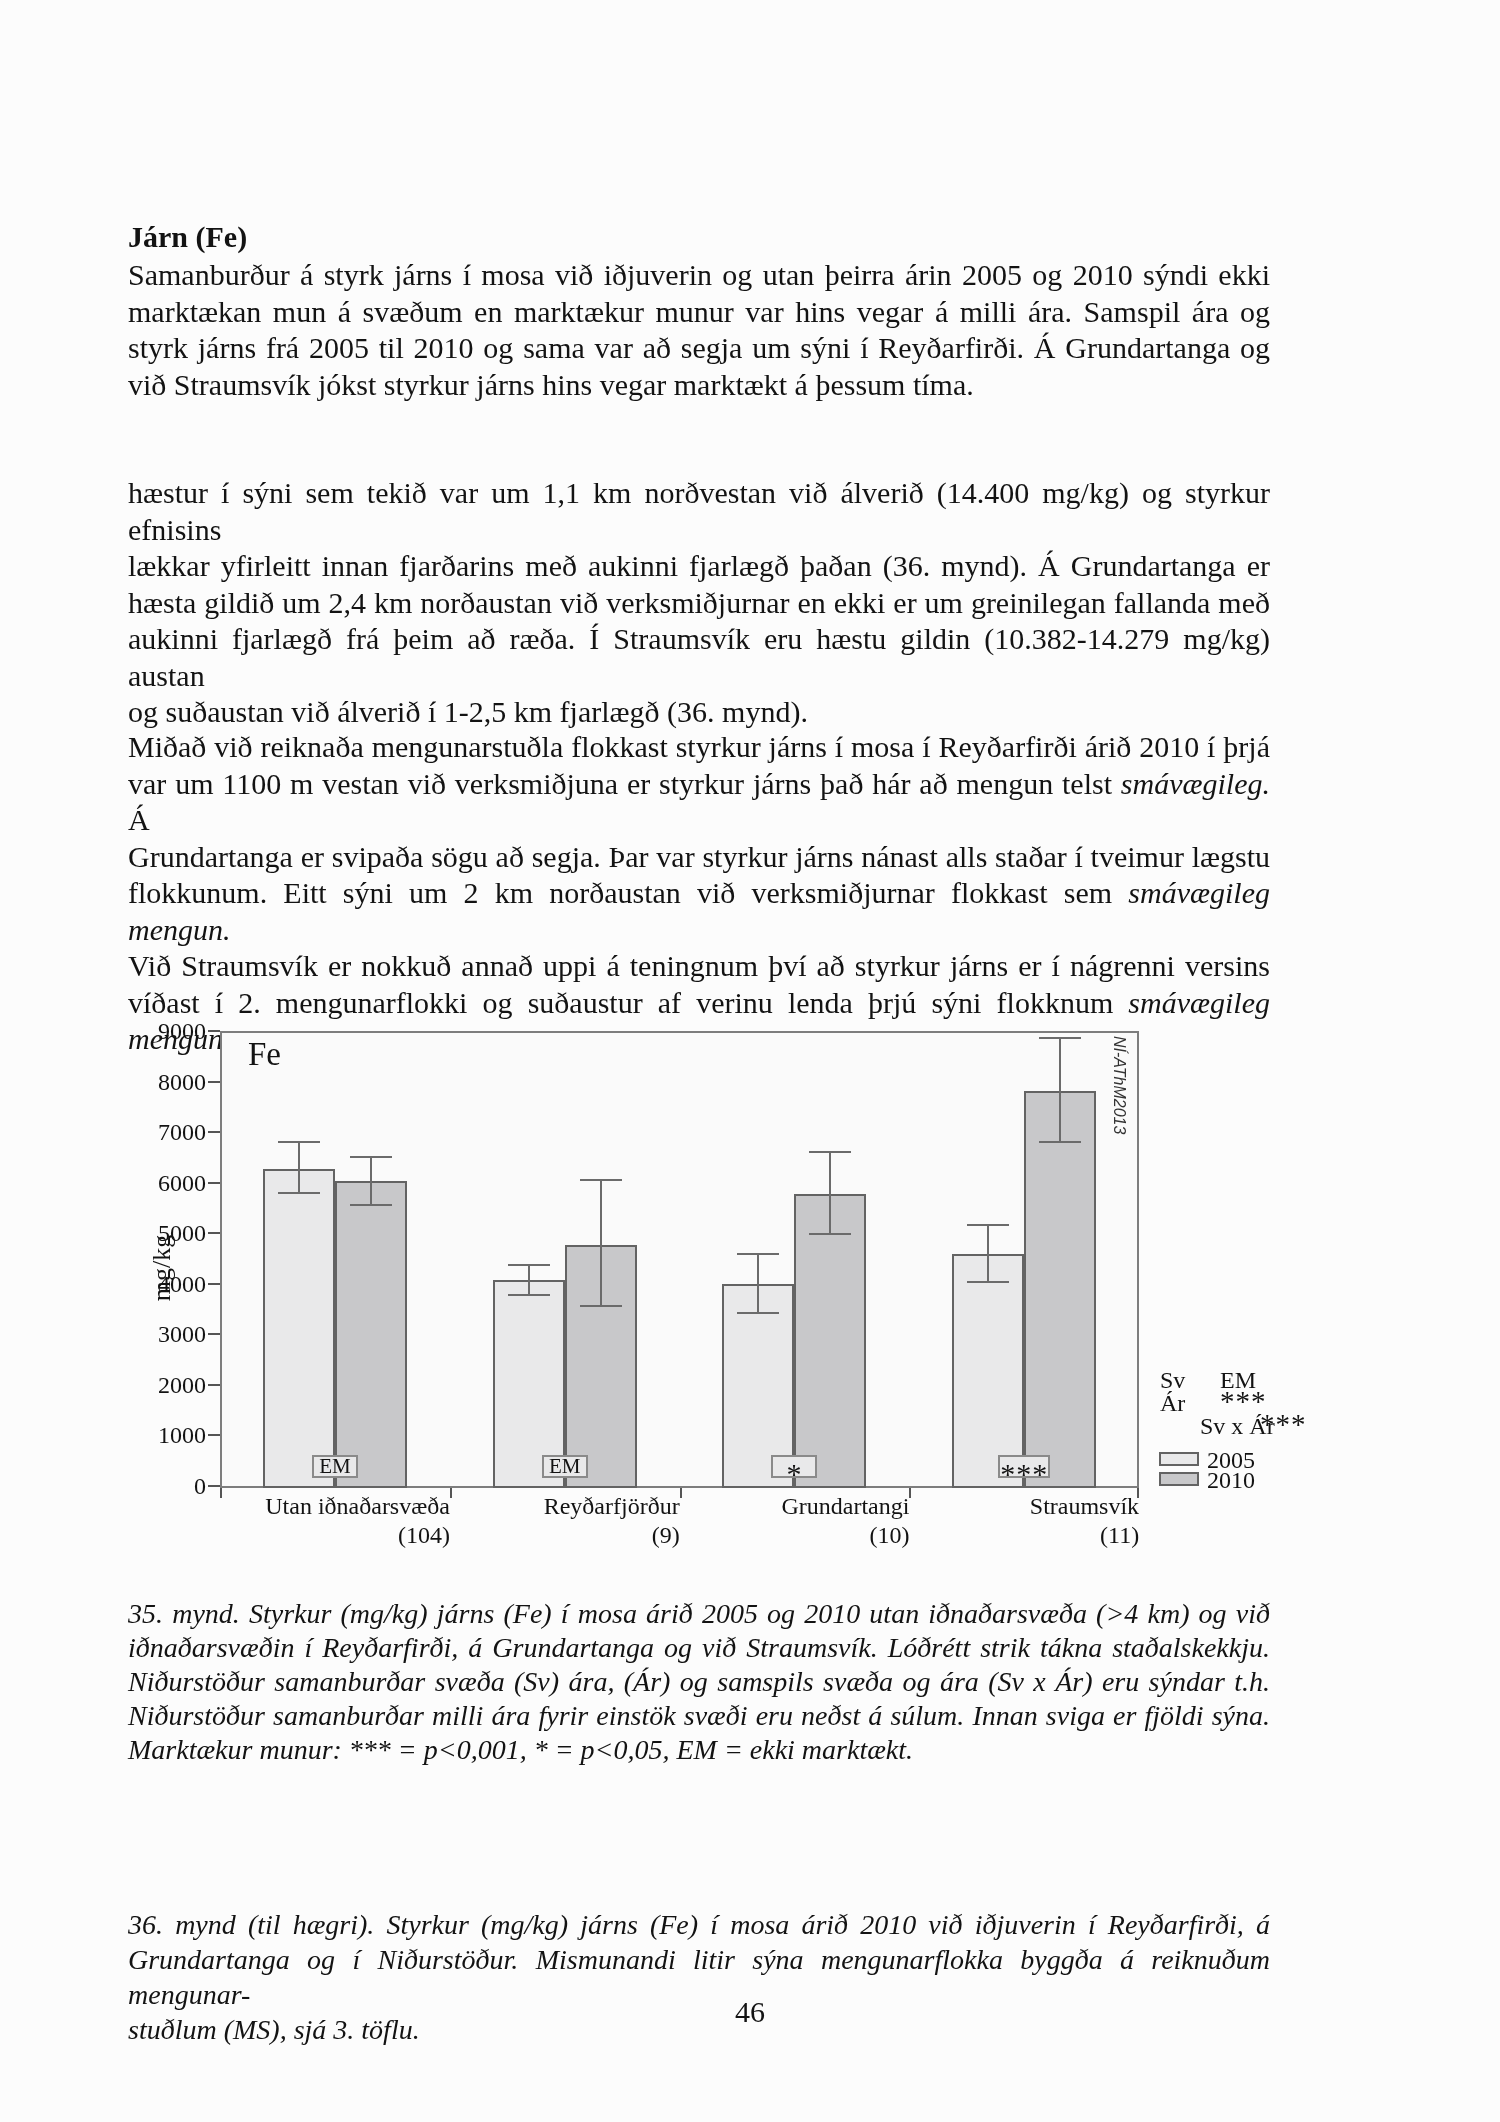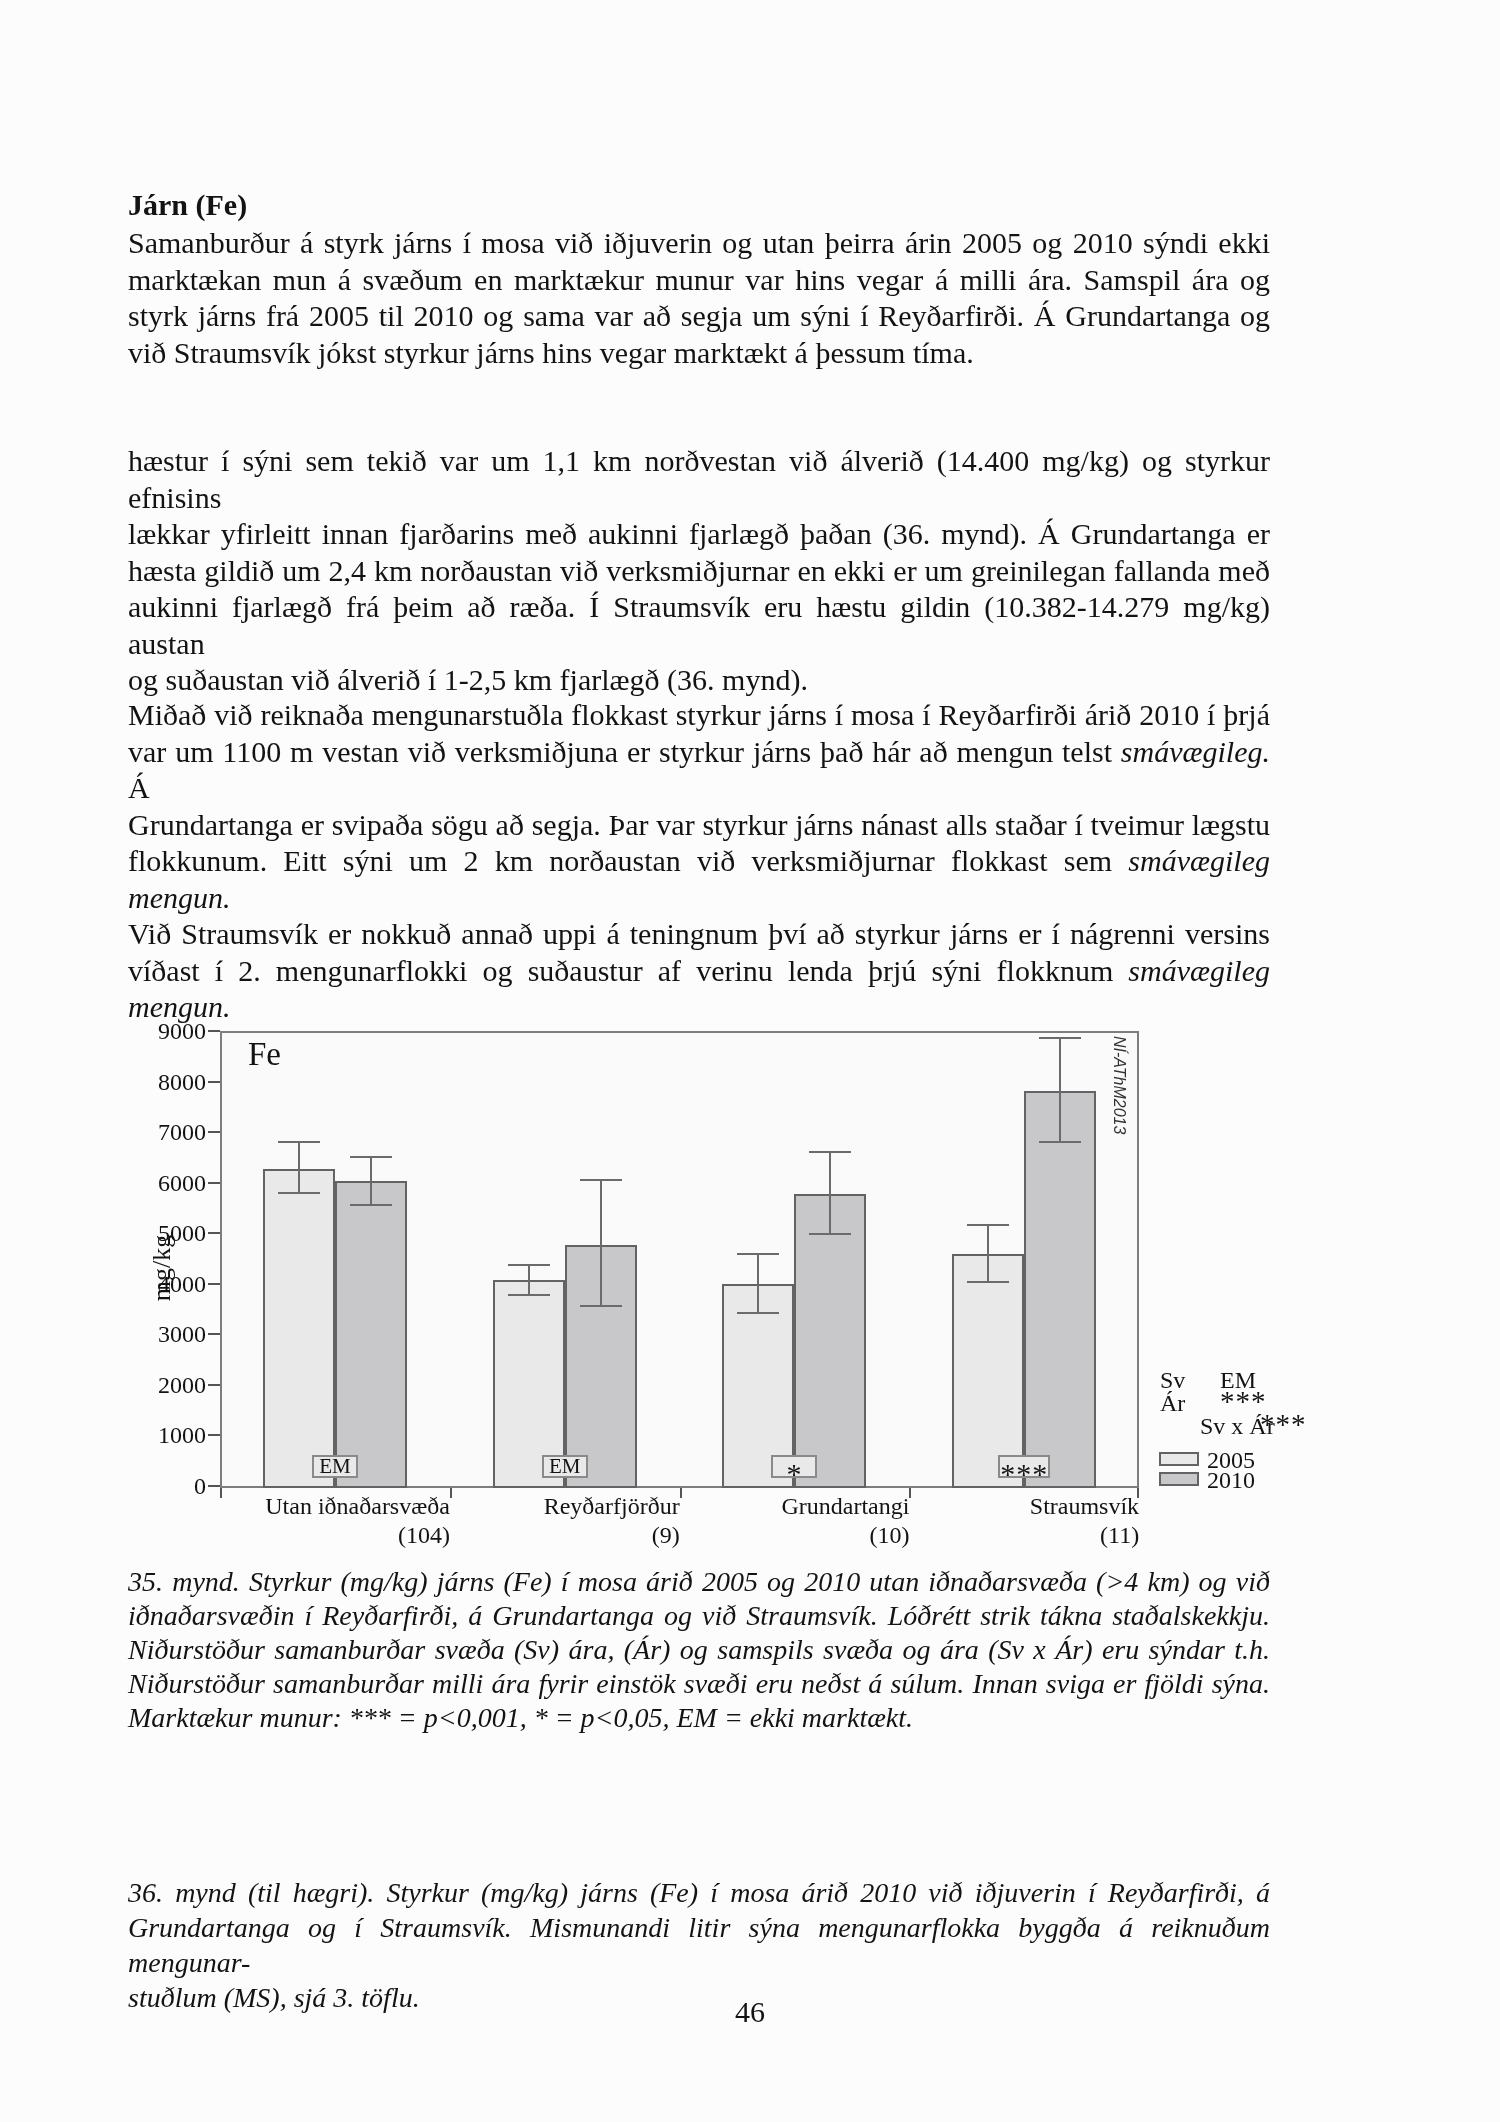--- a/index.html
+++ b/index.html
@@ -5,21 +5,21 @@
   html,body{margin:0;padding:0;}
   body{
     width:1500px;height:2122px;position:relative;
     background:#fcfcfc;
     font-family:"Liberation Serif", serif;
     color:#131313;
   }
   .page{position:absolute;left:0;top:0;width:1500px;height:2122px;overflow:hidden;}
 
   
-  .tblock{position:absolute;left:128px;width:1142px;}
+  .tblock{position:absolute;left:128px;width:1142px;margin-top:32px;}
   #heading{top:186px;font-weight:bold;font-size:30px;line-height:37px;}
   #para-0{top:225px;}
   #para-1{top:443px;}
   #para-2{top:697px;}
   .body-text{font-size:30px;line-height:36.5px;}
   .tline{text-align:justify;text-align-last:justify;}
   .tline.tlast{text-align-last:left;}
   .tline em{font-style:italic;}
 
   #caption-35{top:1565px;font-style:italic;font-size:28px;line-height:34px;}
@@ -186,18 +186,18 @@
 
   <div id="caption-35" class="tblock">
       <div class="tline">35. mynd. Styrkur (mg/kg) járns (Fe) í mosa árið 2005 og 2010 utan iðnaðarsvæða (&gt;4 km) og við</div>
       <div class="tline">iðnaðarsvæðin í Reyðarfirði, á Grundartanga og við Straumsvík. Lóðrétt strik tákna staðalskekkju.</div>
       <div class="tline">Niðurstöður samanburðar svæða (Sv) ára, (Ár) og samspils svæða og ára (Sv x Ár) eru sýndar t.h.</div>
       <div class="tline">Niðurstöður samanburðar milli ára fyrir einstök svæði eru neðst á súlum. Innan sviga er fjöldi sýna.</div>
       <div class="tline tlast">Marktækur munur: *** = p&lt;0,001, * = p&lt;0,05, EM = ekki marktækt.</div>
     </div>
   <div id="caption-36" class="tblock">
       <div class="tline">36. mynd (til hægri). Styrkur (mg/kg) járns (Fe) í mosa árið 2010 við iðjuverin í Reyðarfirði, á</div>
-      <div class="tline">Grundartanga og í Straumsvík. Mismunandi litir sýna mengunarflokka byggða á reiknuðum mengunar-</div>
+      <div class="tline">Grundartanga og í Niðurstöður. Mismunandi litir sýna mengunarflokka byggða á reiknuðum mengunar-</div>
       <div class="tline tlast">stuðlum (MS), sjá 3. töflu.</div>
     </div>
 
   <div id="page-number">46</div>
 </div>
 
 </body></html>

